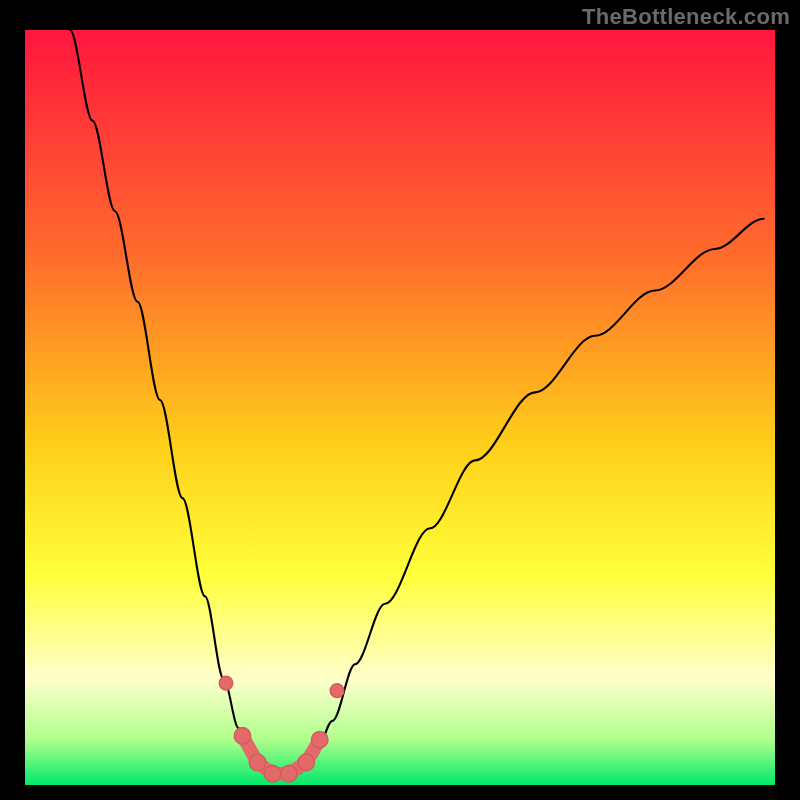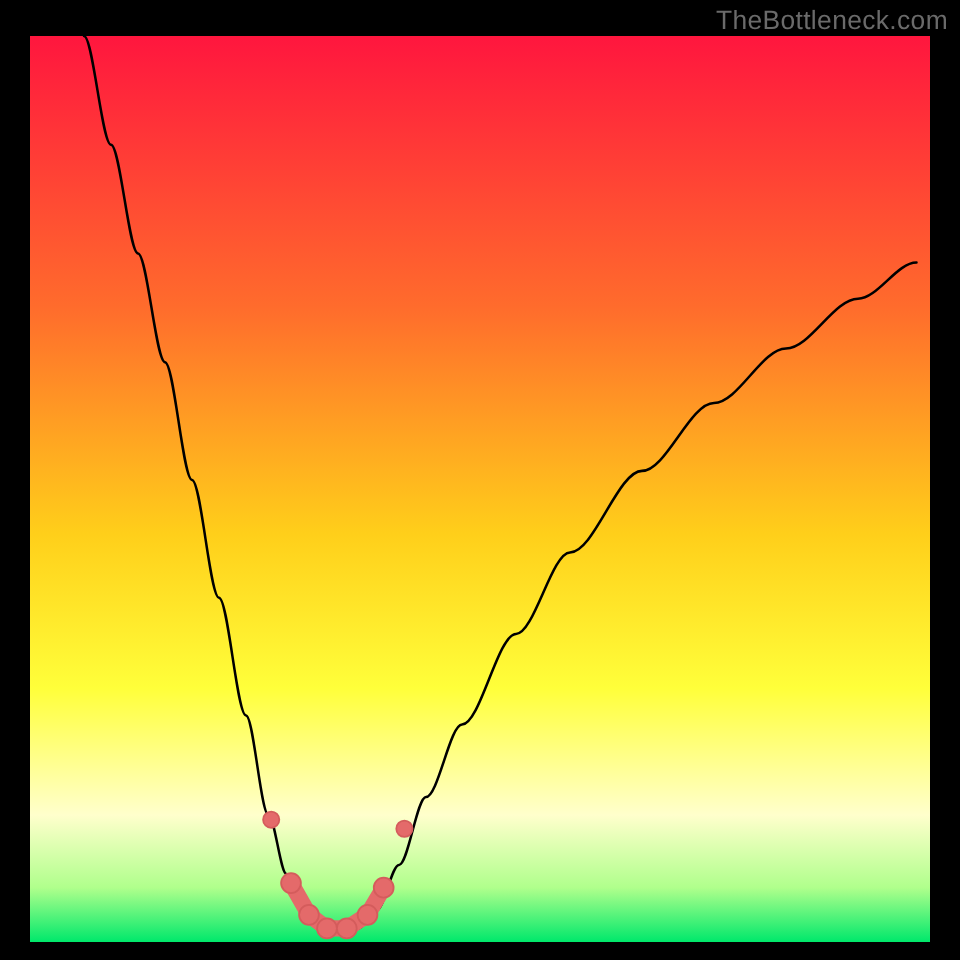--- a/index.html
+++ b/index.html
@@ -16,21 +16,21 @@
     width: 800px;
     height: 800px;
     background: #000;
   }
   .watermark {
     position: absolute;
     top: 4px;
     right: 10px;
     color: #6a6a6a;
     font-size: 22px;
-    font-weight: 400;
+    font-weight: 700;
     letter-spacing: 0.3px;
     z-index: 10;
   }
   .plot {
     position: absolute;
     left: 25px;
     top: 30px;
     width: 750px;
     height: 755px;
     display: block;

